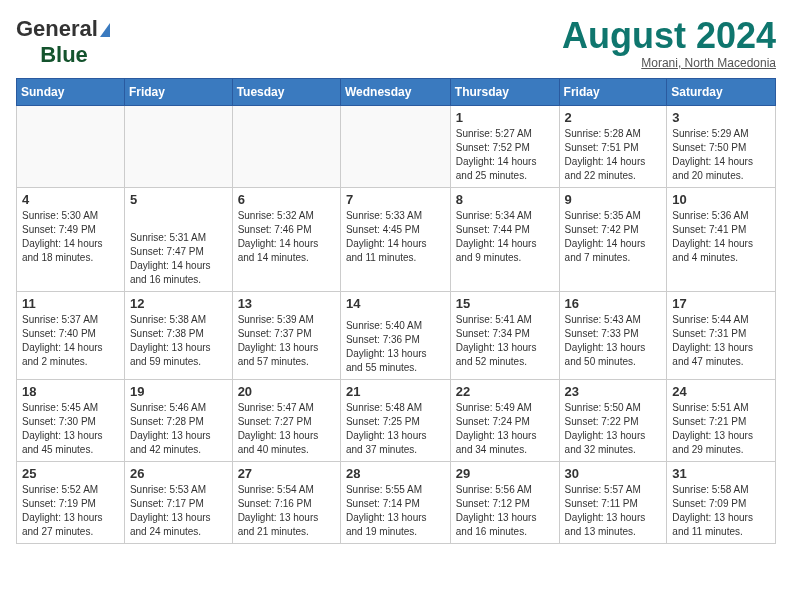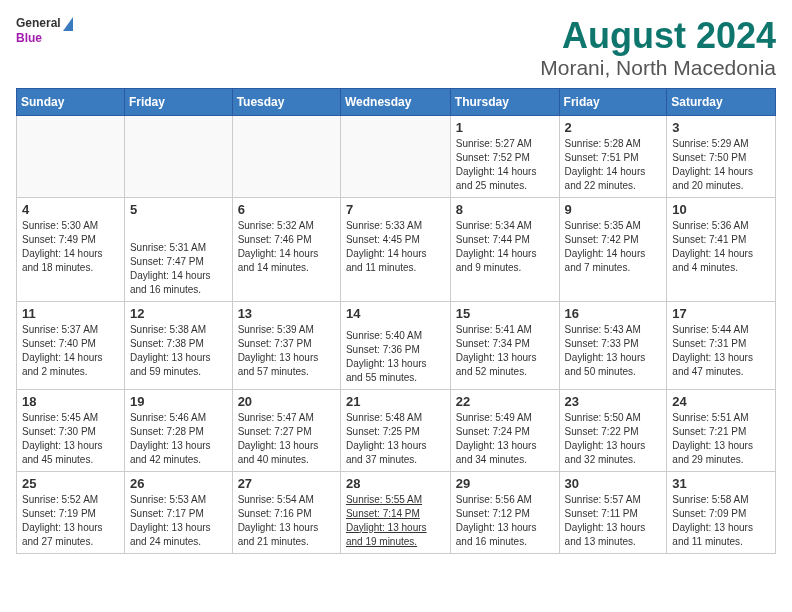--- a/index.html
+++ b/index.html
@@ -14,37 +14,39 @@
       display: flex;
       justify-content: space-between;
       align-items: flex-start;
       margin-bottom: 8px;
     }
     .logo {
       display: flex;
       align-items: center;
     }
     .logo-text {
-      font-size: 12px;
+      font-size: 22px;
       font-weight: bold;
       line-height: 1.2;
+      text-align: center;
     }
     .logo-general { color: #333; }
     .title-block {
       text-align: right;
     }
     .month-title {
       font-size: 36px;
       font-weight: bold;
       color: #0f766e;
       line-height: 1.1;
     }
     .location {
-      font-size: 21px;
+      font-size: 12px;
       color: #555;
+      text-decoration: underline;
     }
     .calendar {
       width: 100%;
       border-collapse: collapse;
       border: 1px solid #ccc;
     }
     .calendar th {
       background-color: #3a7abf;
       color: #fff;
       font-size: 12px;
@@ -80,21 +82,21 @@
   </style>
 </head>
 <body>
 
 <div class="header">
   <div class="logo">
     <div>
       <div class="logo-text">
         <span class="logo-general">General</span><span style="display:inline-block; width:0; height:0; border-left:10px solid transparent; border-bottom:14px solid #3a7abf; vertical-align:middle; margin: 0 2px;"></span>
       </div>
-      <div class="logo-text" style="color:#a21caf;">Blue</div>
+      <div class="logo-text" style="color:#14532d;">Blue</div>
     </div>
   </div>
   <div class="title-block">
     <div class="month-title">August 2024</div>
     <div class="location">Morani, North Macedonia</div>
   </div>
 </div>
 
 <table class="calendar">
   <thead>
@@ -306,21 +308,21 @@
         </td>
         <td>
           <div class="day-num">27</div>
           <div class="day-info" style="white-space: pre-line;">Sunrise: 5:54 AM
 Sunset: 7:16 PM
 Daylight: 13 hours
 and 21 minutes.</div>
         </td>
         <td>
           <div class="day-num">28</div>
-          <div class="day-info" style="white-space: pre-line; text-decoration: underline;">Sunrise: 5:55 AM
+          <div class="day-info" style="white-space: pre-line;">Sunrise: 5:55 AM
 Sunset: 7:14 PM
 Daylight: 13 hours
 and 19 minutes.</div>
         </td>
         <td>
           <div class="day-num">29</div>
           <div class="day-info" style="white-space: pre-line;">Sunrise: 5:56 AM
 Sunset: 7:12 PM
 Daylight: 13 hours
 and 16 minutes.</div>

